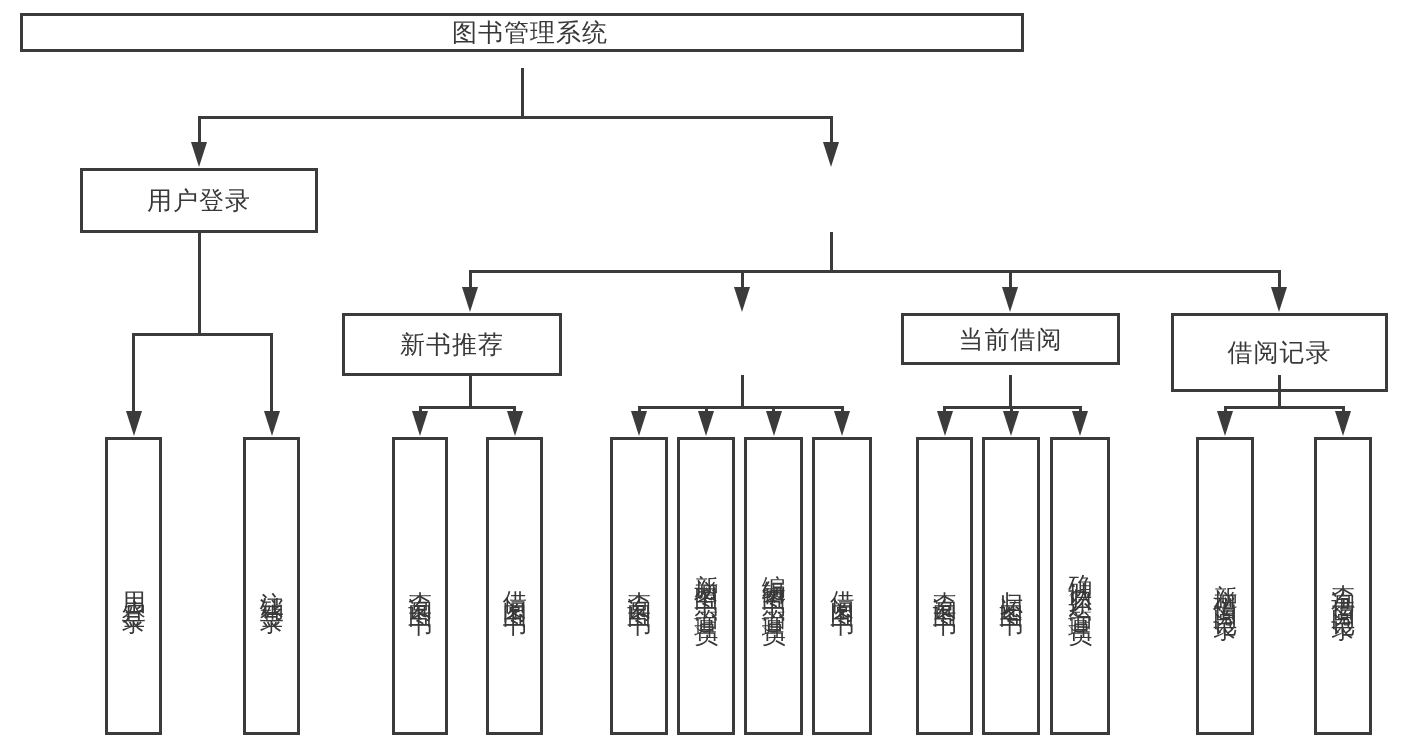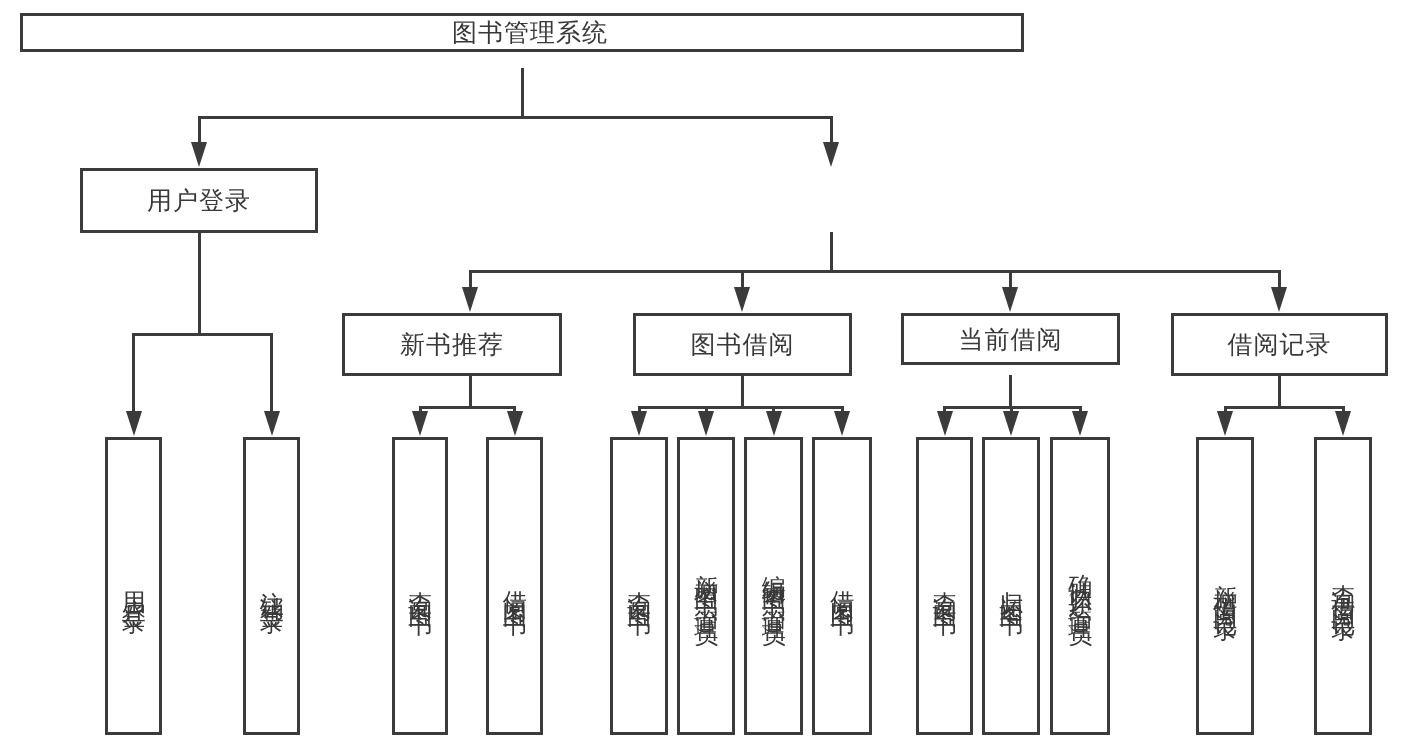--- a/index.html
+++ b/index.html
@@ -62,27 +62,24 @@
     <span>图书管理系统</span>
   </div>
 
   <div class="node" style="left:80px;top:168px;width:238px;height:65px;">
     <span>用户登录</span>
   </div>
 
   <div class="node" style="left:342px;top:313px;width:220px;height:63px;">
     <span>新书推荐</span>
   </div>
-  <div class="node" style="left:633px;top:313px;width:219px;height:63px;">
-    <span>图书借阅</span>
-  </div>
   <div class="node" style="left:901px;top:313px;width:219px;height:52px;">
     <span>当前借阅</span>
   </div>
-  <div class="node" style="left:1171px;top:313px;width:217px;height:63px;">
+  <div class="node" style="left:1171px;top:313px;width:217px;height:79px;">
     <span>借阅记录</span>
   </div>
 
   <div class="leaf" style="left:105px;top:437px;width:57px;height:298px;">
     <span class="vtext">用户登录</span>
   </div>
   <div class="leaf" style="left:243px;top:437px;width:57px;height:298px;">
     <span class="vtext">注销登录</span>
   </div>
   <div class="leaf" style="left:392px;top:437px;width:56px;height:298px;">

